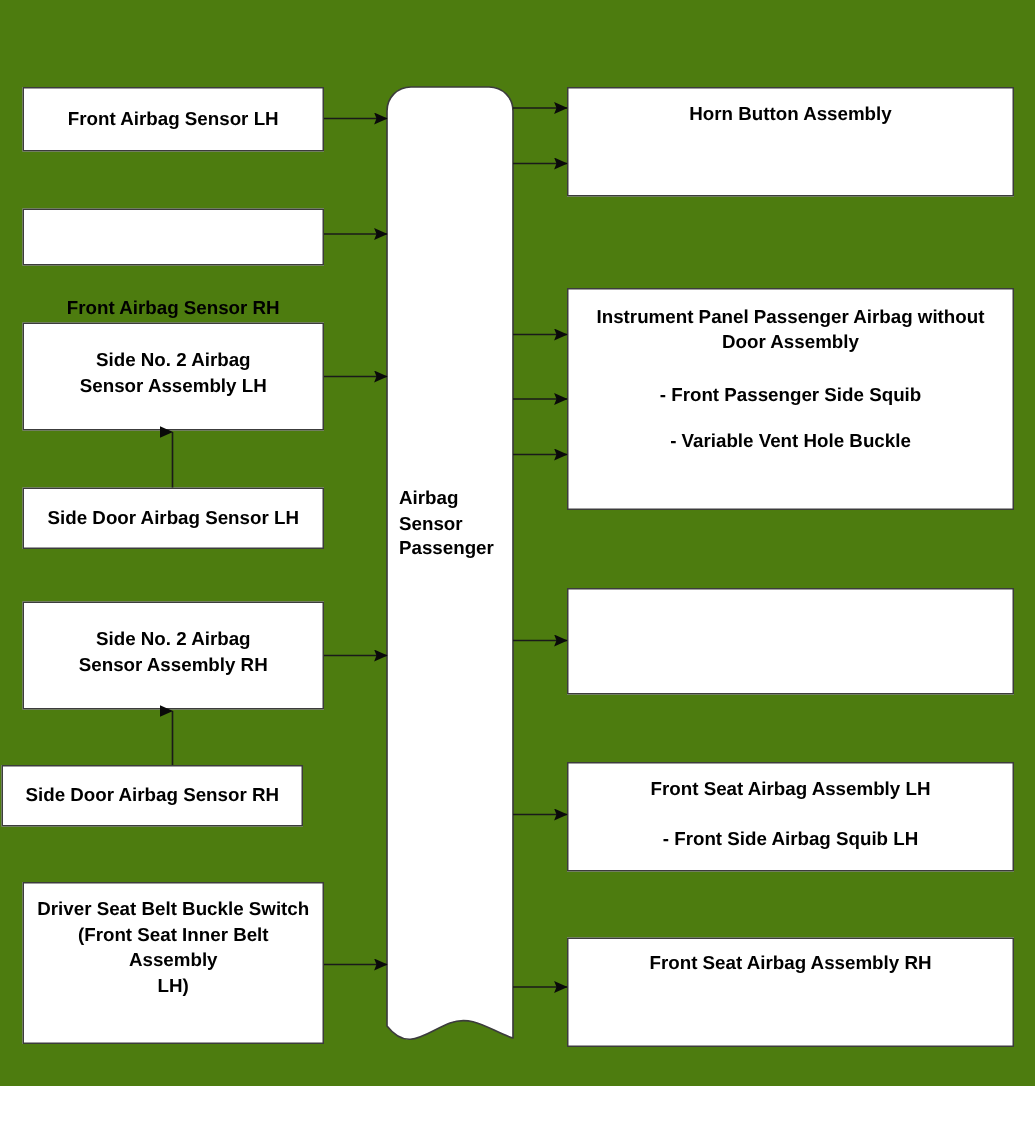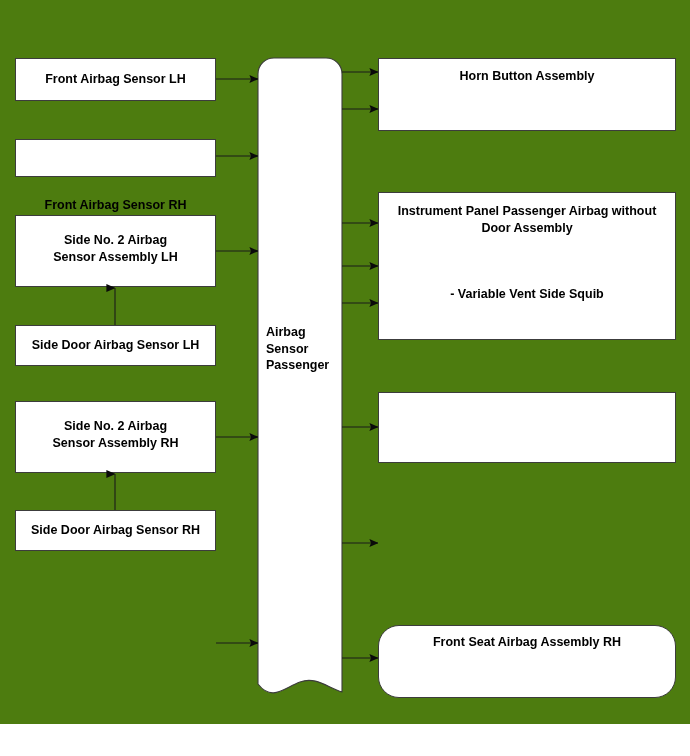--- a/index.html
+++ b/index.html
@@ -88,24 +88,29 @@
 
   <div class="node" style="left:15px; top:325px; width:201px; height:41px;">
     <div class="txt center-ctr" style="top:11px;">Side Door Airbag Sensor LH</div>
   </div>
 
   <div class="node" style="left:15px; top:401px; width:201px; height:72px;">
     <div class="txt center-ctr" style="top:16px;">Side No. 2 Airbag
 Sensor Assembly RH</div>
   </div>
 
-  <div class="node" style="left:15px; top:510px; width:201px; height:41px;">
+  <div class="node" style="left:1px; top:510px; width:201px; height:41px;">
     <div class="txt center-ctr" style="top:11px;">Side Door Airbag Sensor RH</div>
   </div>
 
+  <div class="node" style="left:15px; top:588px; width:201px; height:108px;">
+    <div class="txt lines-left" style="top:9px;">Driver Seat Belt Buckle Switch
+(Front Seat Inner Belt Assembly
+LH)</div>
+  </div>
 
   <svg id="spine-shape" viewBox="0 0 100 660">
     <path d="M 8 26
              L 8 636
              C 22 654, 34 640, 50 634
              C 66 628, 78 640, 92 644
              L 92 26
              C 92 17, 85 10, 76 10
              L 24 10
              C 15 10, 8 17, 8 26 Z" fill="#ffffff" stroke="#3c3c3c" stroke-width="1.1" stroke-linejoin="round"></path>
@@ -114,28 +119,33 @@
 Sensor
 Passenger</div>
 
   <div class="node" style="left:378px; top:58px; width:298px; height:73px;padding-left:32px;">
     <div class="txt center-ctr" style="top:9px;">Horn Button Assembly</div>
   </div>
 
   <div class="node" style="left:378px; top:192px; width:298px; height:148px;">
     <div class="txt lines-left" style="top:10px; padding:0 14px;">Instrument Panel Passenger Airbag without
 Door Assembly</div>
-    <div class="txt lines-left" style="top:93px; padding:0 18px;">- Variable Vent Side Squib</div>
+    <div class="txt lines-left" style="top:62px; padding:0 18px;">- Front Passenger Side Squib</div>
+    <div class="txt lines-left" style="top:93px; padding:0 18px;">- Variable Vent Hole Buckle</div>
   </div>
 
   <div class="node" style="left:378px; top:392px; width:298px; height:71px;">
   </div>
 
+  <div class="node" style="left:378px; top:508px; width:298px; height:73px;">
+    <div class="txt center-ctr" style="top:9px;">Front Seat Airbag Assembly LH</div>
+    <div class="txt center-ctr" style="top:42px;">- Front Side Airbag Squib LH</div>
+  </div>
 
-  <div class="node" style="left:378px; top:625px; width:298px; height:73px;border-radius:21px;">
+  <div class="node" style="left:378px; top:625px; width:298px; height:73px;">
     <div class="txt center-ctr" style="top:8px;">Front Seat Airbag Assembly RH</div>
   </div>
 
   <svg id="wires" viewBox="0 0 690 756">
     <defs>
       <marker id="ah" markerWidth="9" markerHeight="8" refX="8.6" refY="4" orient="auto" markerUnits="userSpaceOnUse">
         <path d="M0,0 L9,4 L0,8 L1.6,4 Z" fill="#0a0a0a"></path>
       </marker>
       <marker id="ahu" markerWidth="8" markerHeight="9" refX="4" refY="8.6" orient="auto" markerUnits="userSpaceOnUse">
         <path d="M0,0 L8,0 L4,9 Z" fill="#0a0a0a"></path>

